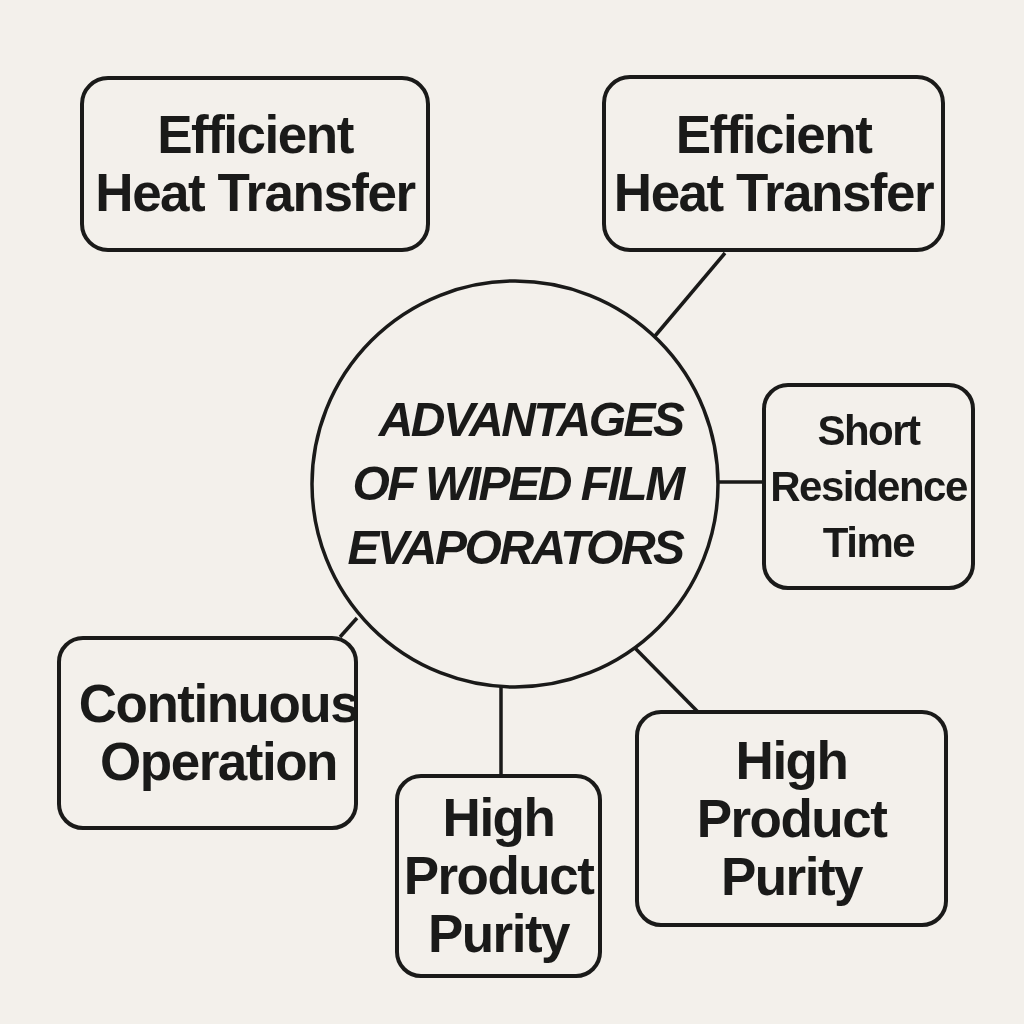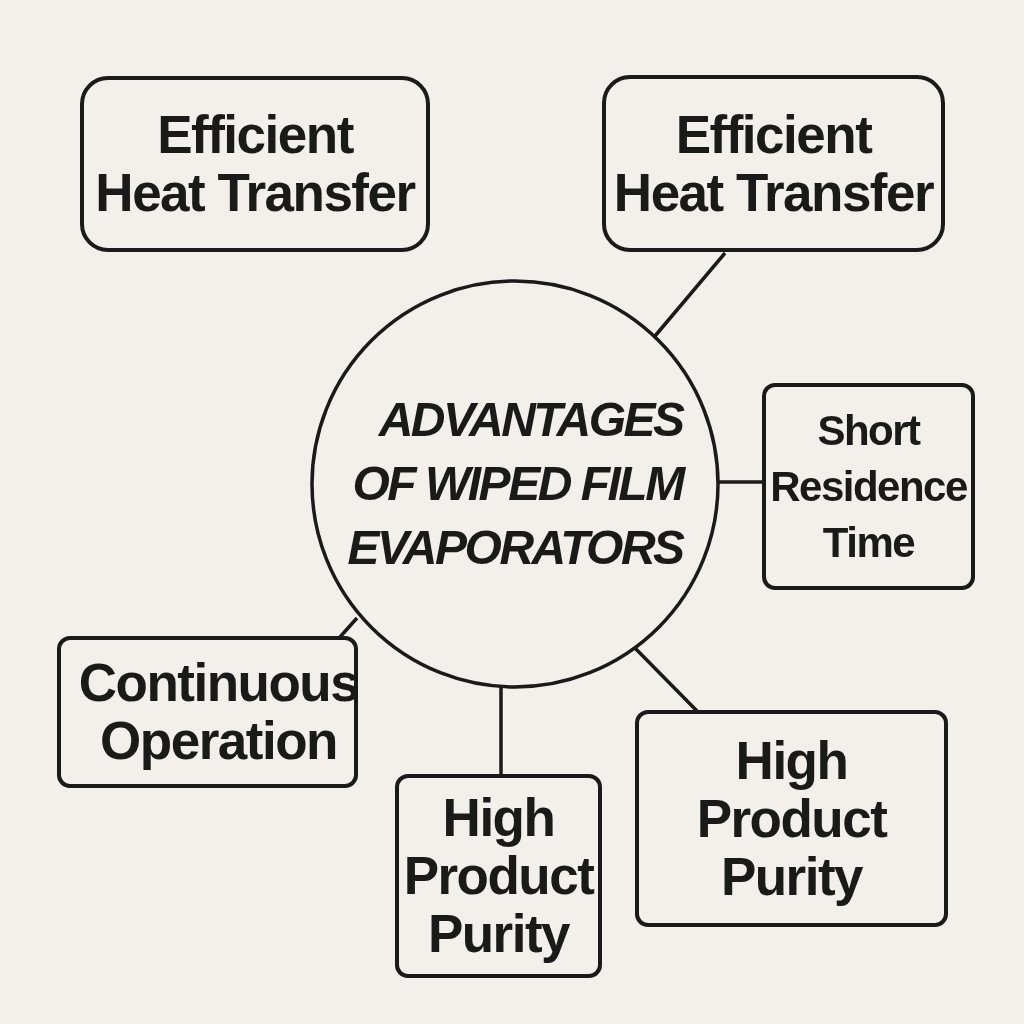--- a/index.html
+++ b/index.html
@@ -32,35 +32,35 @@
     position: absolute;
     box-sizing: border-box;
     border: 4px solid #1A1A19;
     background: #F3F0EB;
     display: flex;
     align-items: center;
     justify-content: center;
     text-align: center;
   }
   .box {
-    border-radius: 13px;
+    border-radius: 26px;
   }
   .label {
     white-space: pre-line;
     font-weight: 700;
     font-size: 53px;
     line-height: 58px;
     letter-spacing: -1.5px;
   }
   
   .box-tl { left: 80px;  top: 76px;  width: 350px; height: 176px; border-radius: 28px; }
   .box-tr { left: 602px; top: 75px;  width: 343px; height: 177px; border-radius: 28px; }
   .box-r  { left: 762px; top: 383px; width: 213px; height: 207px; }
   .box-r .label { font-size: 42px; line-height: 56px; }
-  .box-bl { left: 57px;  top: 636px; width: 301px; height: 152px; padding-left: 22px; }
+  .box-bl { left: 57px;  top: 636px; width: 301px; height: 194px; padding-left: 22px; }
   .box-bc { left: 395px; top: 774px; width: 207px; height: 204px; }
   .box-br { left: 635px; top: 710px; width: 313px; height: 217px; }
   .hub-label-wrap {
     position: absolute;
     left: 312px; top: 281px;
     width: 406px; height: 406px;
     display: flex;
     align-items: center;
     justify-content: center;
     text-align: right;

